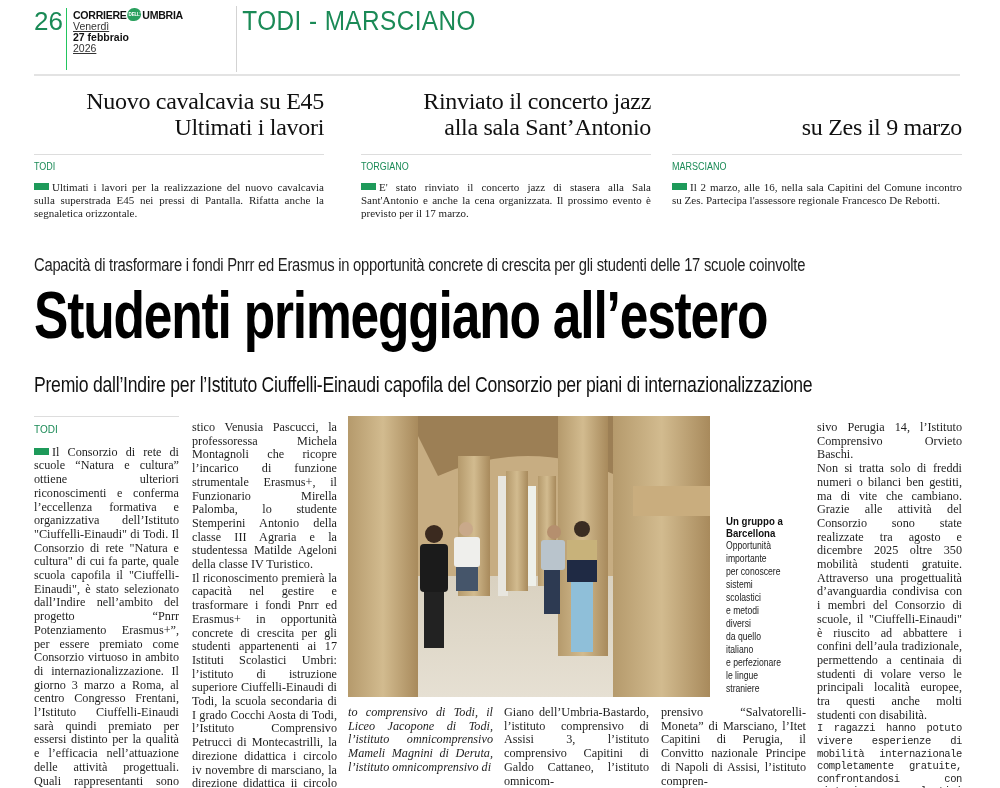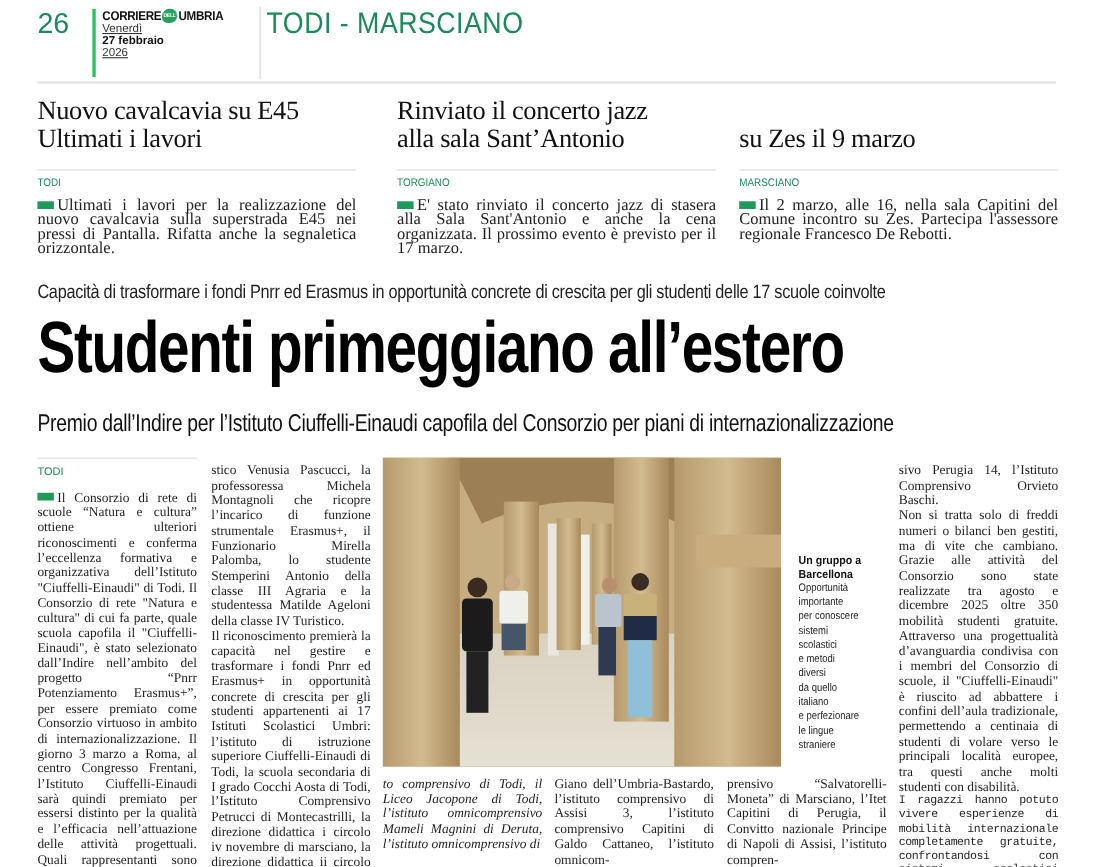--- a/index.html
+++ b/index.html
@@ -2,34 +2,34 @@
 <html><head>
 <meta charset="utf-8">
 <style>
   * { margin: 0; padding: 0; box-sizing: border-box; }
   html, body { width: 1000px; height: 788px; background: #ffffff; overflow: hidden; }
   body { position: relative; color: #1a1a1a; font-family: "DejaVu Serif", serif; }
 
   
   .masthead { position: absolute; left: 34px; top: 6px; width: 930px; height: 66px; }
   .page-num { position: absolute; left: 0; top: 0; font-family: "Liberation Sans", sans-serif; font-size: 26px; color: #1a8a56; }
-  .brand { position: absolute; left: 50px; top: 2px; border-left: 3px solid #22c55e; padding-left: 6px; height: 62px; }
+  .brand { position: absolute; left: 32px; top: 2px; border-left: 1px solid #22c55e; padding-left: 6px; height: 62px; }
   .brand-logo { font-family: "Liberation Sans", sans-serif; font-weight: 700; font-size: 11.5px; letter-spacing: -0.3px; color: #111; display: flex; align-items: center; gap: 1px; transform: scaleX(0.92); transform-origin: left; }
   .brand-logo .dot { display: inline-block; width: 15px; height: 13px; background: #2aa05e; border-radius: 50% 45% 50% 40%; font-size: 5px; color: #fff; line-height: 13px; text-align: center; }
   .brand-day, .brand-year { font-family: "Liberation Sans", sans-serif; font-size: 10.5px; color: #333; line-height: 11px; text-decoration: underline; }
   .brand-date { font-family: "Liberation Sans", sans-serif; font-size: 10.5px; font-weight: 700; color: #111; line-height: 11px; }
   .section-title { position: absolute; left: 202px; top: 0; height: 66px; border-left: 1px solid #cfcfcf; padding-left: 6px; font-family: "Liberation Sans", sans-serif; font-size: 27px; color: #1a8a56; letter-spacing: 0.5px; transform: scaleX(0.9); transform-origin: left; }
   .masthead-rule { position: absolute; left: 34px; top: 74px; width: 926px; height: 2px; background: #e3e3e3; }
 
   
   .brief { position: absolute; top: 88px; width: 290px; }
-  .brief h2 { font-family: "Liberation Serif", serif; font-weight: 400; font-size: 24px; line-height: 26px; color: #111; letter-spacing: -0.3px; }
+  .brief h2 { font-family: "Liberation Serif", serif; font-weight: 400; font-size: 24px; line-height: 26px; color: #111; letter-spacing: -0.3px; text-align: right; }
   .brief .rule { margin-top: 14px; height: 1px; background: #dddddd; }
   .brief .kicker { margin-top: 6px; font-family: "Liberation Sans", sans-serif; font-size: 10px; color: #1a8a56; transform: scaleX(0.9); transform-origin: left; }
-  .brief p { margin-top: 9px; font-family: "Liberation Serif", serif; font-size: 15px; line-height: 13px; color: #222; text-align: justify; }
+  .brief p { margin-top: 9px; font-family: "Liberation Serif", serif; font-size: 11px; line-height: 13px; color: #222; text-align: justify; }
   .gbar { display: inline-block; width: 15px; height: 7px; background: #1e9a5a; margin-right: 3px; vertical-align: 1px; }
 
   
   .overline { position: absolute; left: 34px; top: 255px; width: 930px; font-family: "Liberation Sans", sans-serif; font-size: 17.5px; color: #222; white-space: nowrap; transform: scaleX(0.845); transform-origin: left; letter-spacing: -0.3px; }
   .main-title { position: absolute; left: 34px; top: 280px; font-family: "Liberation Sans", sans-serif; font-weight: 700; font-size: 66px; line-height: 70px; color: #000; white-space: nowrap; transform: scaleX(0.78); transform-origin: left; letter-spacing: -1.5px; }
   .subtitle { position: absolute; left: 34px; top: 372px; font-family: "Liberation Sans", sans-serif; font-size: 22px; color: #111; white-space: nowrap; transform: scaleX(0.8); transform-origin: left; letter-spacing: -0.3px; }
 
   
   .col { position: absolute; font-family: "Liberation Serif", serif; font-size: 12.2px; line-height: 13.7px; color: #1e1e1e; text-align: justify; hyphens: manual; }
   .col p { margin: 0; }
@@ -39,21 +39,21 @@
   .col2 { left: 192px; top: 421px; width: 145px; }
   .col3 { left: 348px; top: 706px; width: 145px; font-style: italic; }
   .col4 { left: 504px; top: 706px; width: 145px; }
   .col5 { left: 661px; top: 706px; width: 145px; }
   .col6 { left: 817px; top: 421px; width: 145px; }
   .col6 .small { font-size: 10.5px; line-height: 12.6px; letter-spacing: -0.4px; font-family: Liberation Mono, monospace; }
 
   
   .photo { position: absolute; left: 348px; top: 416px; width: 362px; height: 281px; overflow: hidden; background: #c9b38e; }
 
-  .caption { position: absolute; left: 726px; top: 504px; width: 80px; font-family: "Liberation Sans", sans-serif; color: #222; }
+  .caption { position: absolute; left: 726px; top: 515px; width: 80px; font-family: "Liberation Sans", sans-serif; color: #222; }
   .caption .cap-title { font-weight: 700; font-size: 10.5px; line-height: 12px; color: #111; transform: scaleX(0.92); transform-origin: left; }
   .caption .cap-text { font-size: 10px; line-height: 13px; transform: scaleX(0.86); transform-origin: left; white-space: pre-line; }
 </style>
 </head>
 <body>
 
 <header class="masthead">
   <div class="page-num">26</div>
   <div class="brand">
     <div class="brand-logo">

